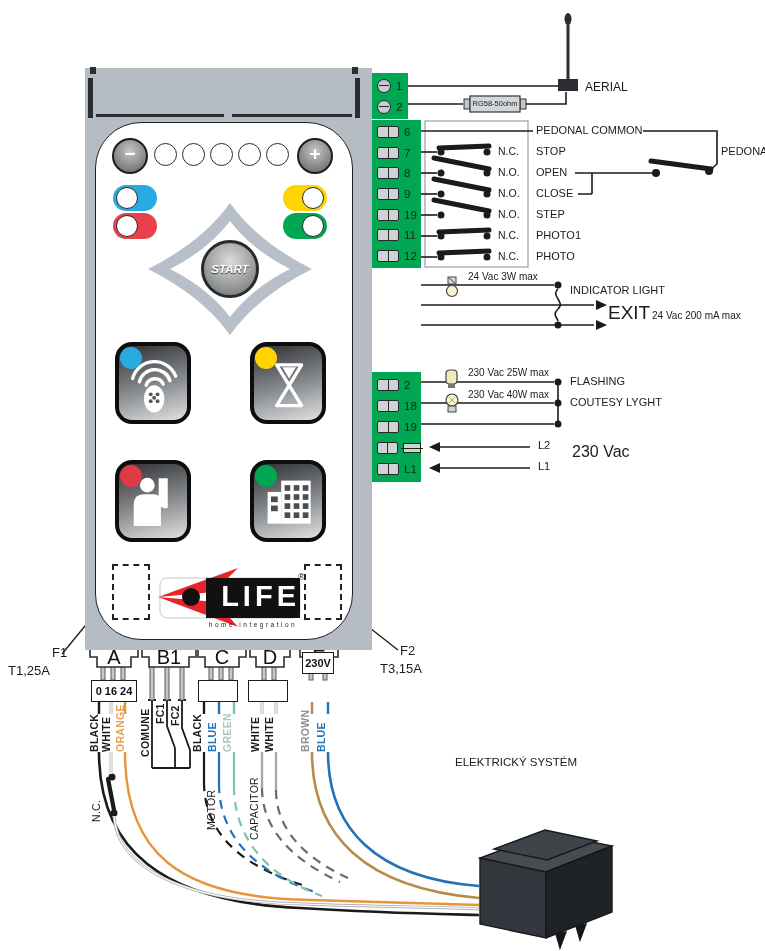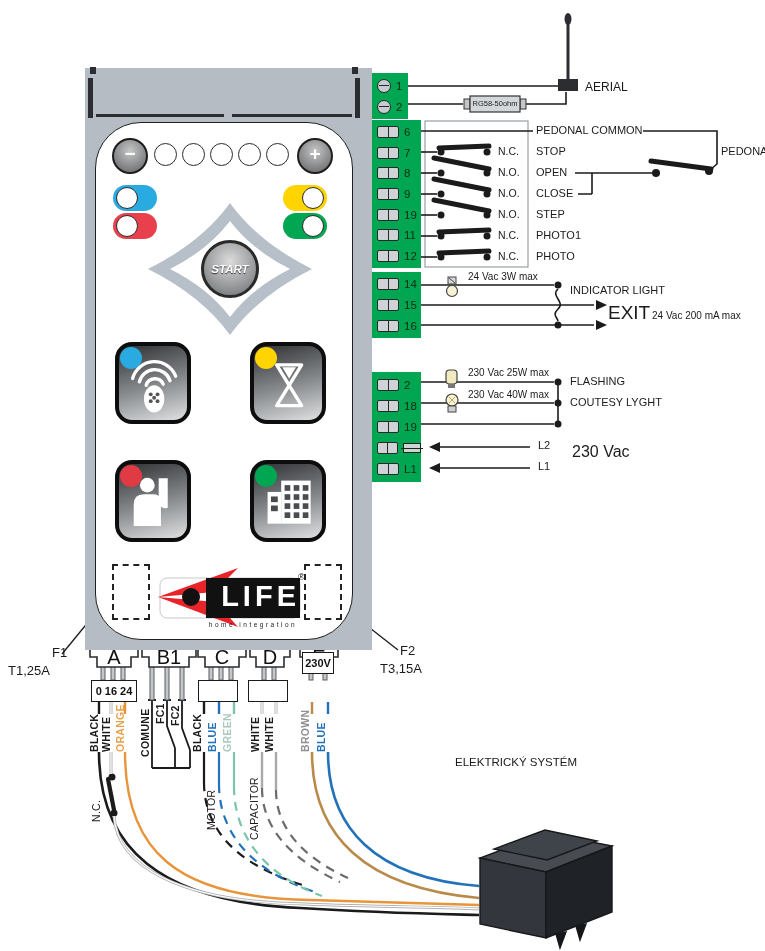--- a/index.html
+++ b/index.html
@@ -403,43 +403,20 @@
       </div>
     <div class="trow">
         <span class="ticon">
           <span></span>
           <span></span>
         </span>
         <span class="tnum">12</span>
       </div>
   </div>
 
-  <div class="greenblock" style="left:372px;top:272px;width:49px;height:66px;">
-    <div class="trow">
-        <span class="ticon">
-          <span></span>
-          <span></span>
-        </span>
-        <span class="tnum">14</span>
-      </div>
-    <div class="trow">
-        <span class="ticon">
-          <span></span>
-          <span></span>
-        </span>
-        <span class="tnum">15</span>
-      </div>
-    <div class="trow">
-        <span class="ticon">
-          <span></span>
-          <span></span>
-        </span>
-        <span class="tnum">16</span>
-      </div>
-  </div>
 
   <div class="greenblock" style="left:372px;top:372px;width:49px;height:110px;">
     <div class="trow">
         <span class="ticon">
           <span></span>
           <span></span>
         </span>
         <span class="tnum">2</span>
       </div>
     <div class="trow">

